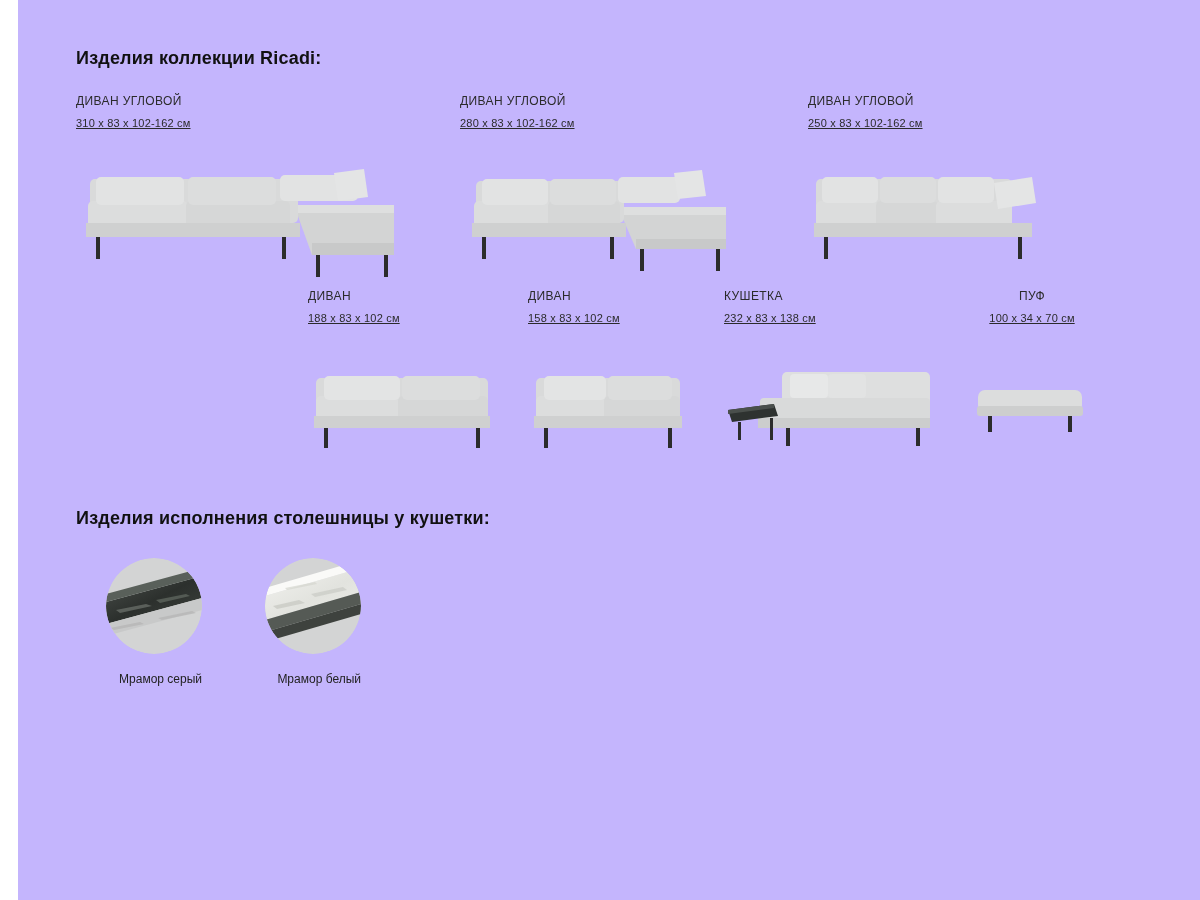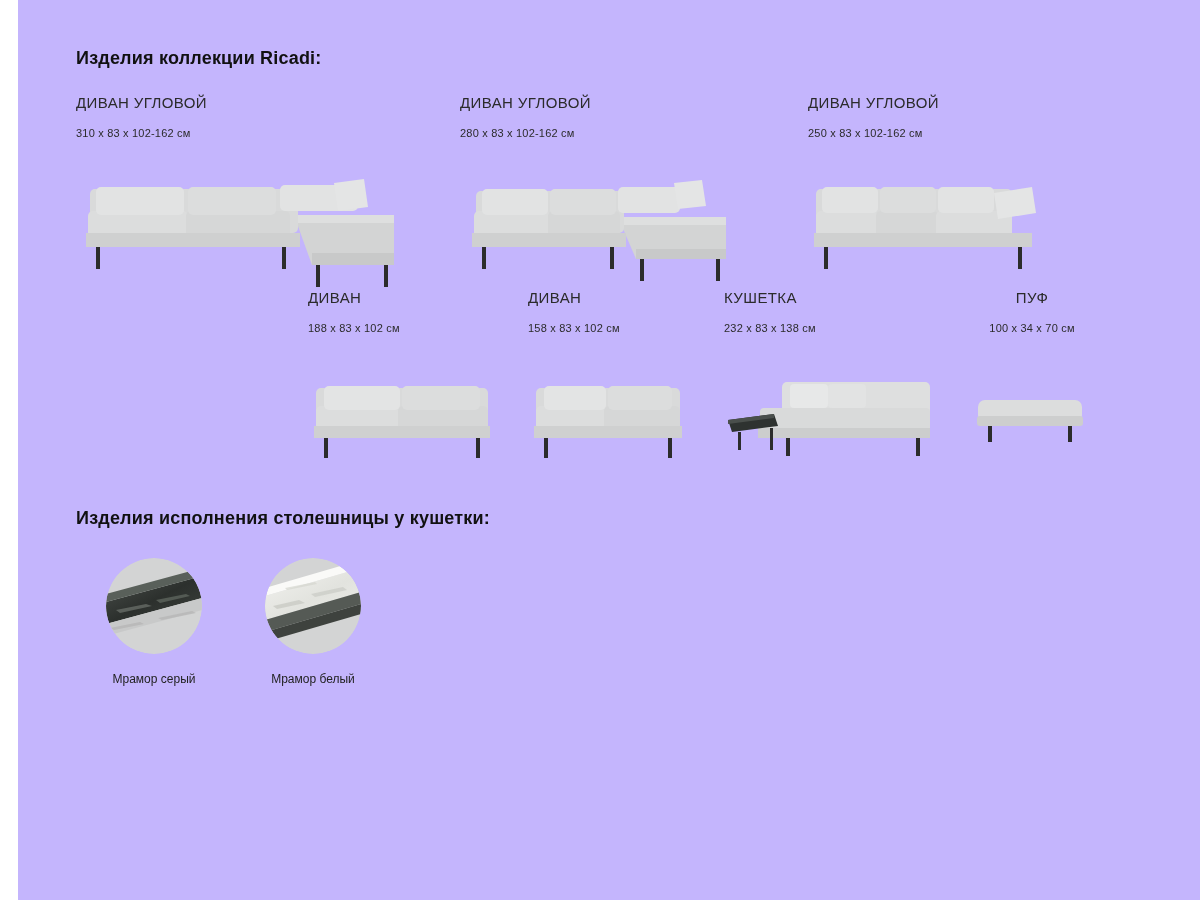--- a/index.html
+++ b/index.html
@@ -29,40 +29,41 @@
     letter-spacing: 0.2px;
     color: #111111;
   }
   #title-collection { left: 58px; top: 48px; }
   #title-tops { left: 58px; top: 508px; }
 
   .product {
     position: absolute;
   }
   .product .p-name {
-    font-size: 15px;
+    font-size: 12px;
     letter-spacing: 0.4px;
     color: #2b2b2b;
     white-space: nowrap;
     text-transform: uppercase;
   }
   .product .p-dims {
     font-size: 11px;
     letter-spacing: 0.2px;
     color: #2b2b2b;
     white-space: nowrap;
-    margin-top: 16px;
+    margin-top: 9px;
+    text-decoration: underline;
   }
   .product .p-img {
     position: relative;
     margin-top: 14px;
   }
 
   
-  .swatch-item { position: absolute; text-align: center; }
+  .swatch-item { position: absolute; text-align: right; }
   .swatch {
     width: 96px;
     height: 96px;
     border-radius: 50%;
     overflow: hidden;
     position: relative;
     margin: 0 auto;
   }
   .swatch svg { display: block; }
   .swatch-label {

